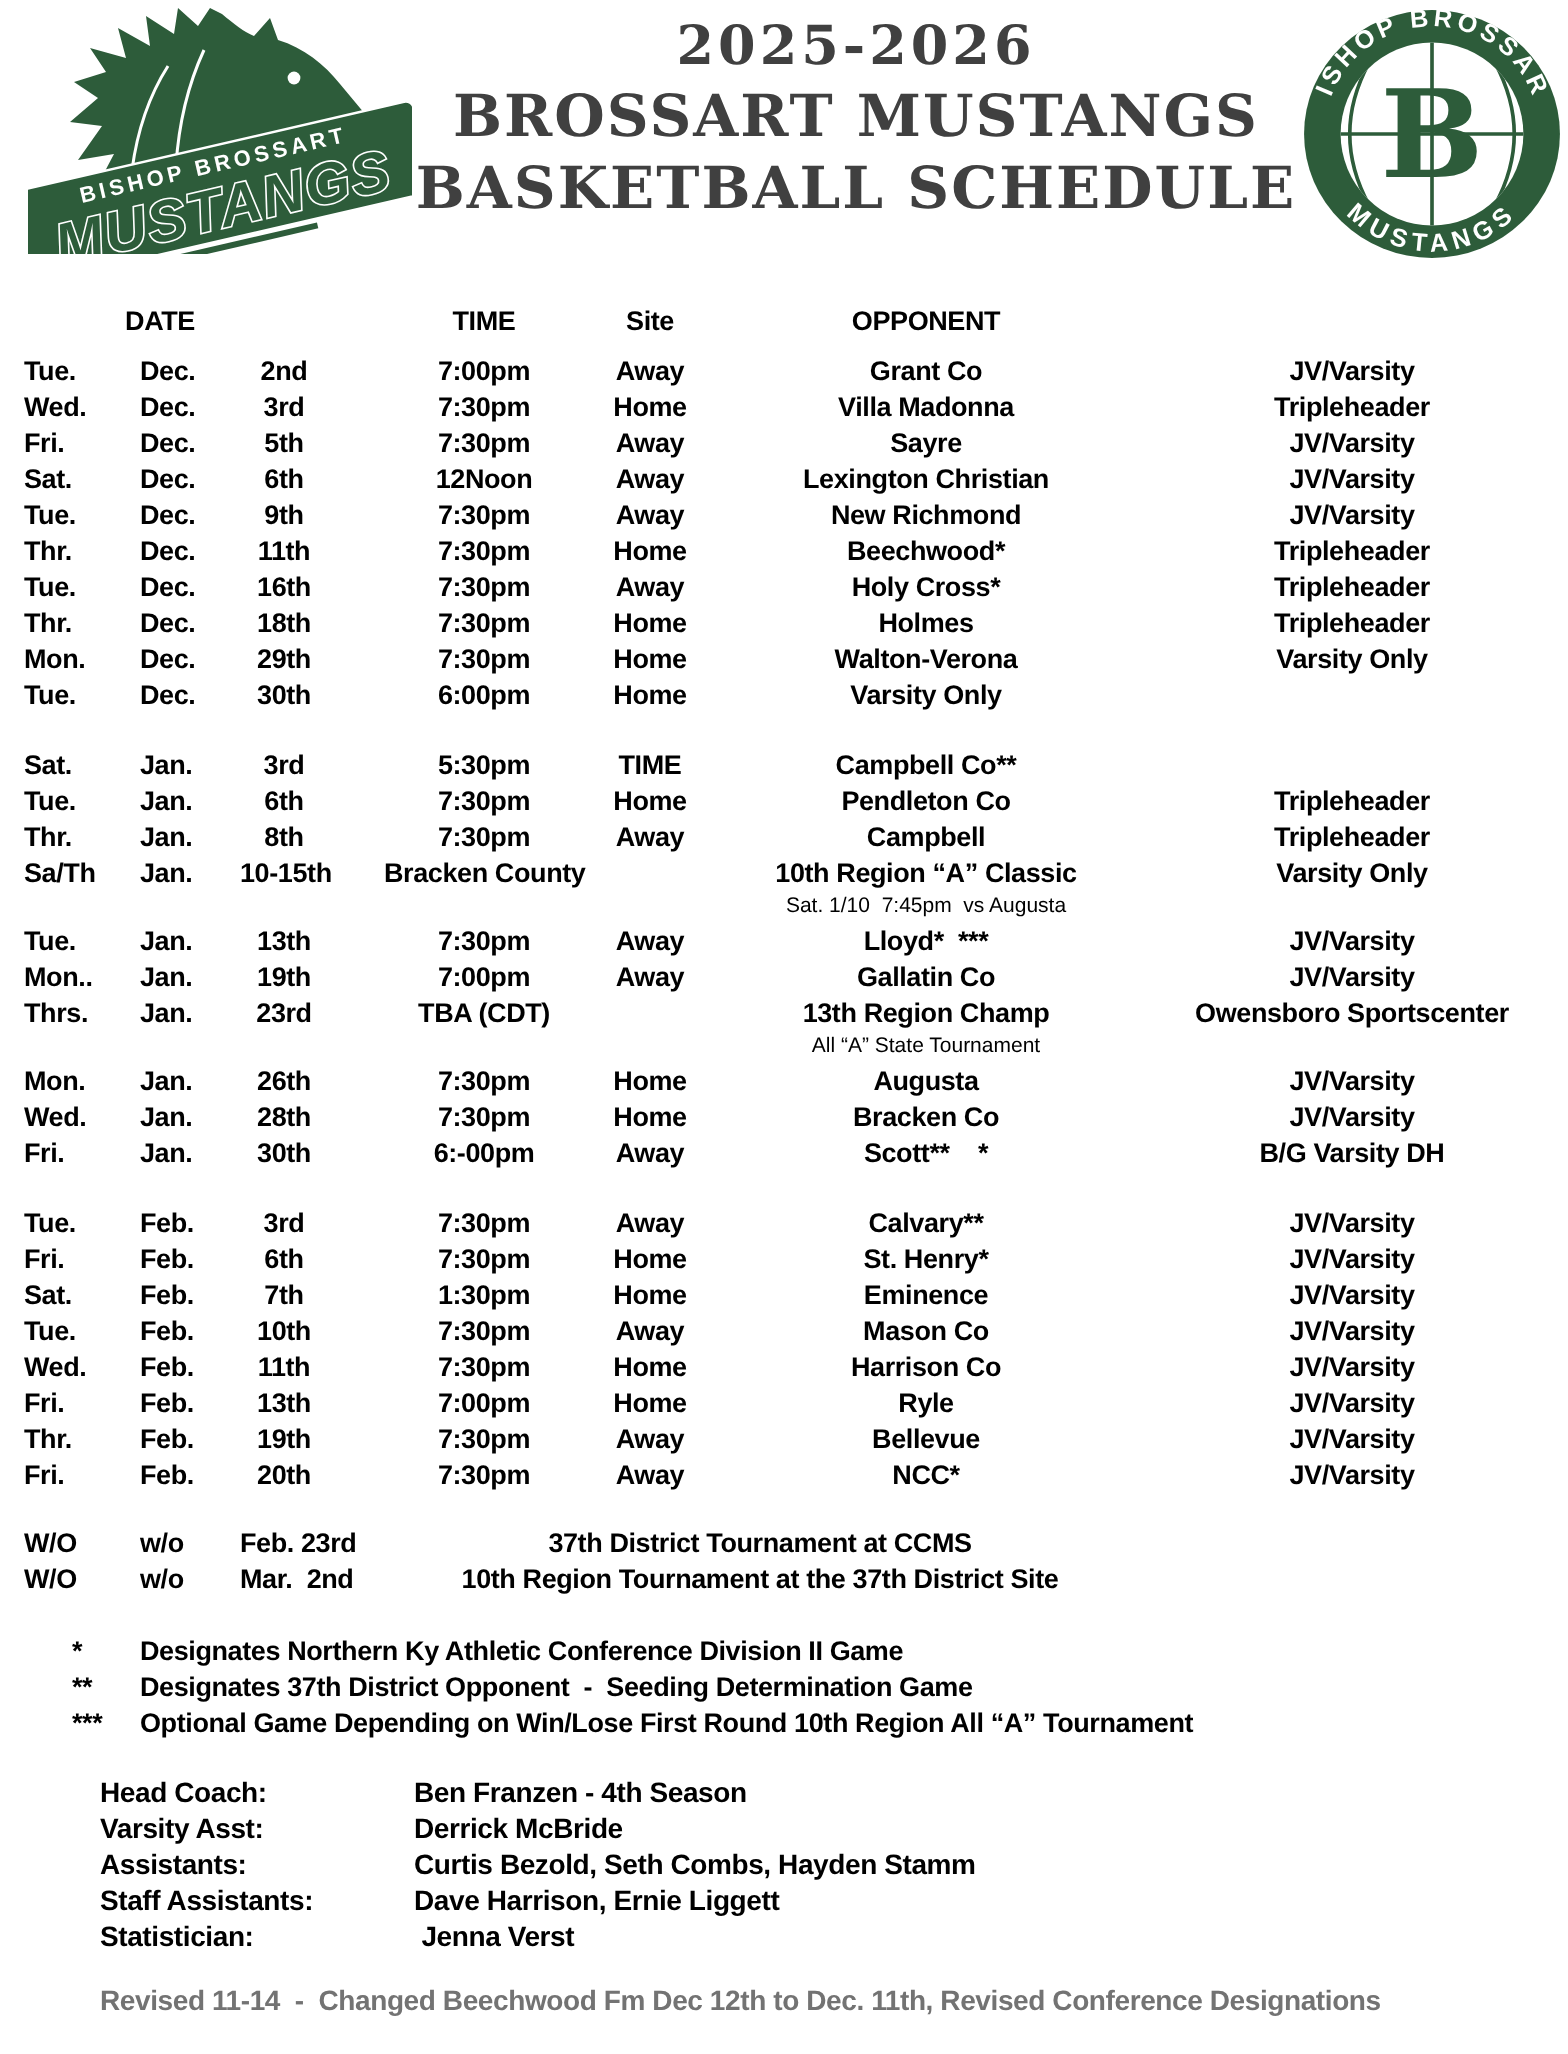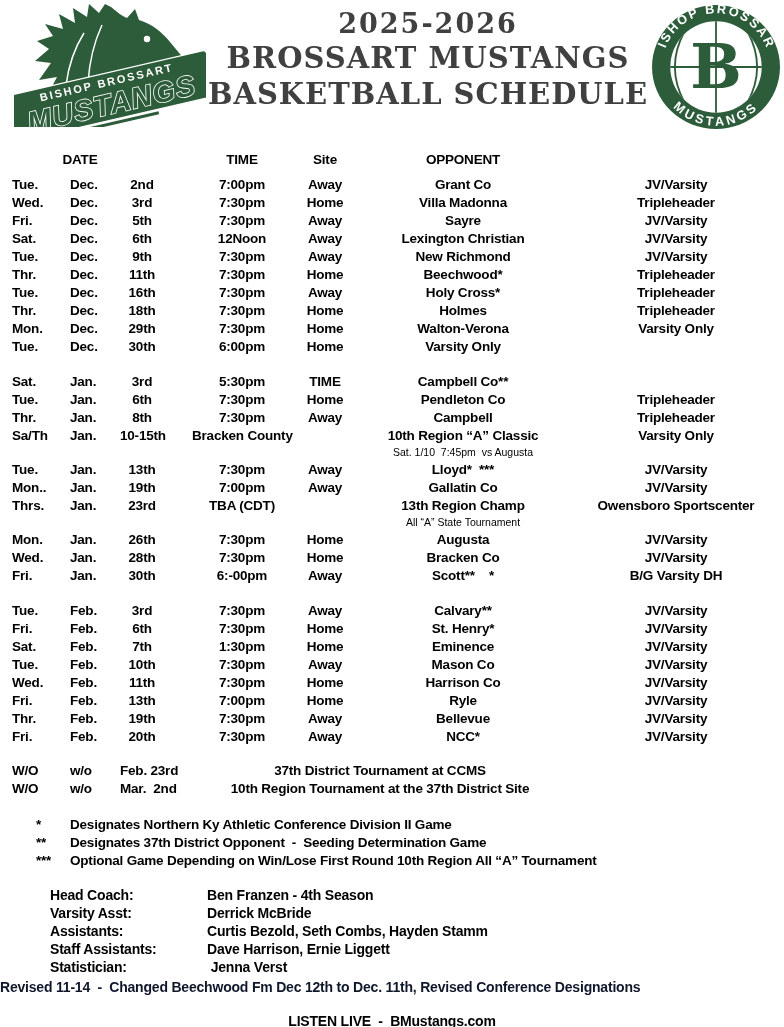--- a/index.html
+++ b/index.html
@@ -40,21 +40,21 @@
   .leg-row{display:flex;height:18px;line-height:18px;font-size:13.5px;font-weight:bold;letter-spacing:-0.2px;}
   .leg-sym{width:34px;}
   .leg-text{white-space:pre;}
 
   
   .staff{margin-top:16px;padding-left:50px;}
   .staff-row{display:flex;height:18px;line-height:18px;font-size:14px;font-weight:bold;letter-spacing:-0.2px;}
   .staff-label{width:157px;}
   .staff-value{white-space:pre;}
 
-  .revision{margin-top:1px;height:20px;line-height:20px;color:#0f172a;font-size:14px;font-weight:bold;letter-spacing:-0.2px;white-space:pre;}
+  .revision{padding-left:50px;margin-top:13px;height:20px;line-height:20px;color:#737373;font-size:14px;font-weight:bold;letter-spacing:-0.2px;white-space:pre;}
 
   .footer{margin-top:16px;text-align:center;font-size:14px;font-weight:bold;letter-spacing:-0.2px;white-space:pre;}
 </style>
 </head>
 <body>
 
 <div class="page">
 
   <div class="top">
 

